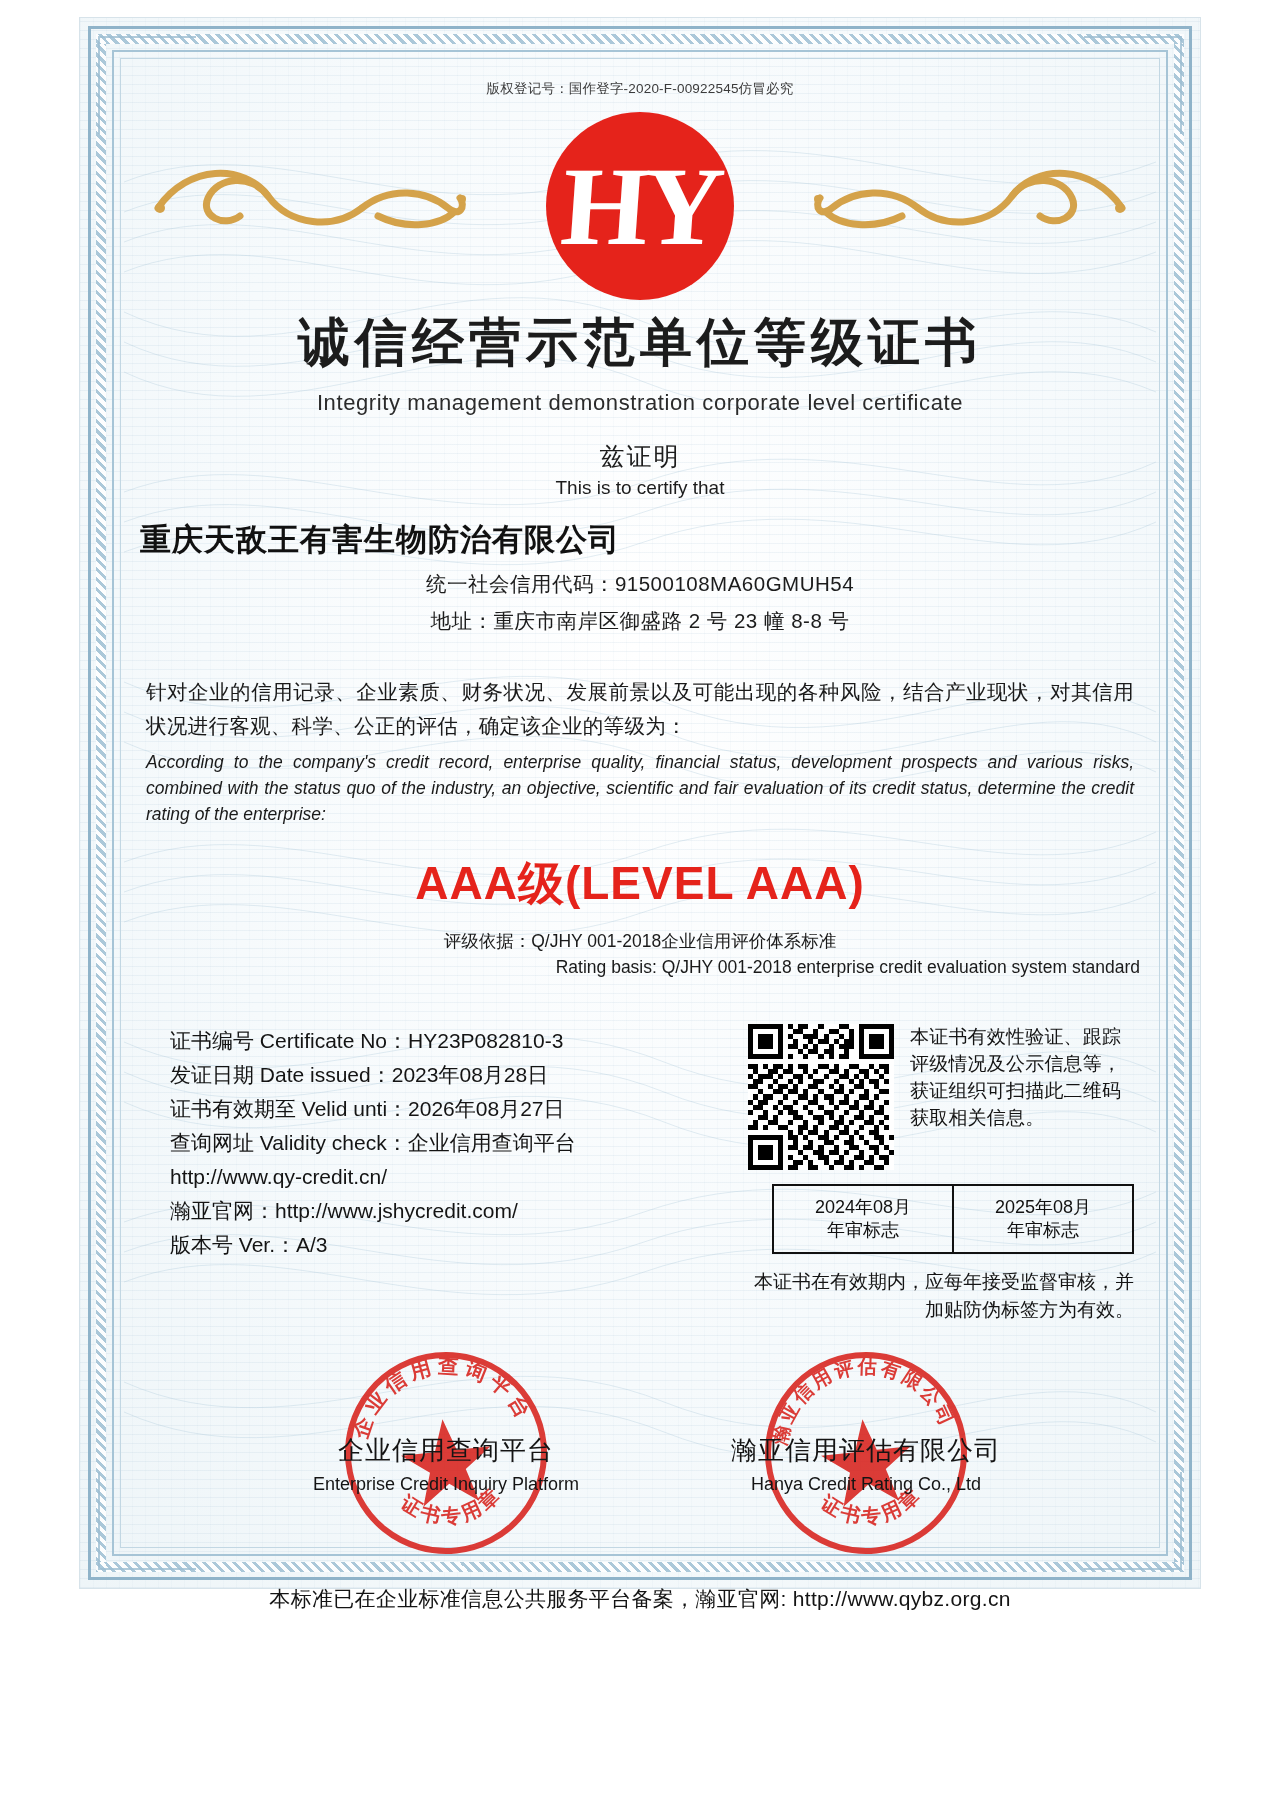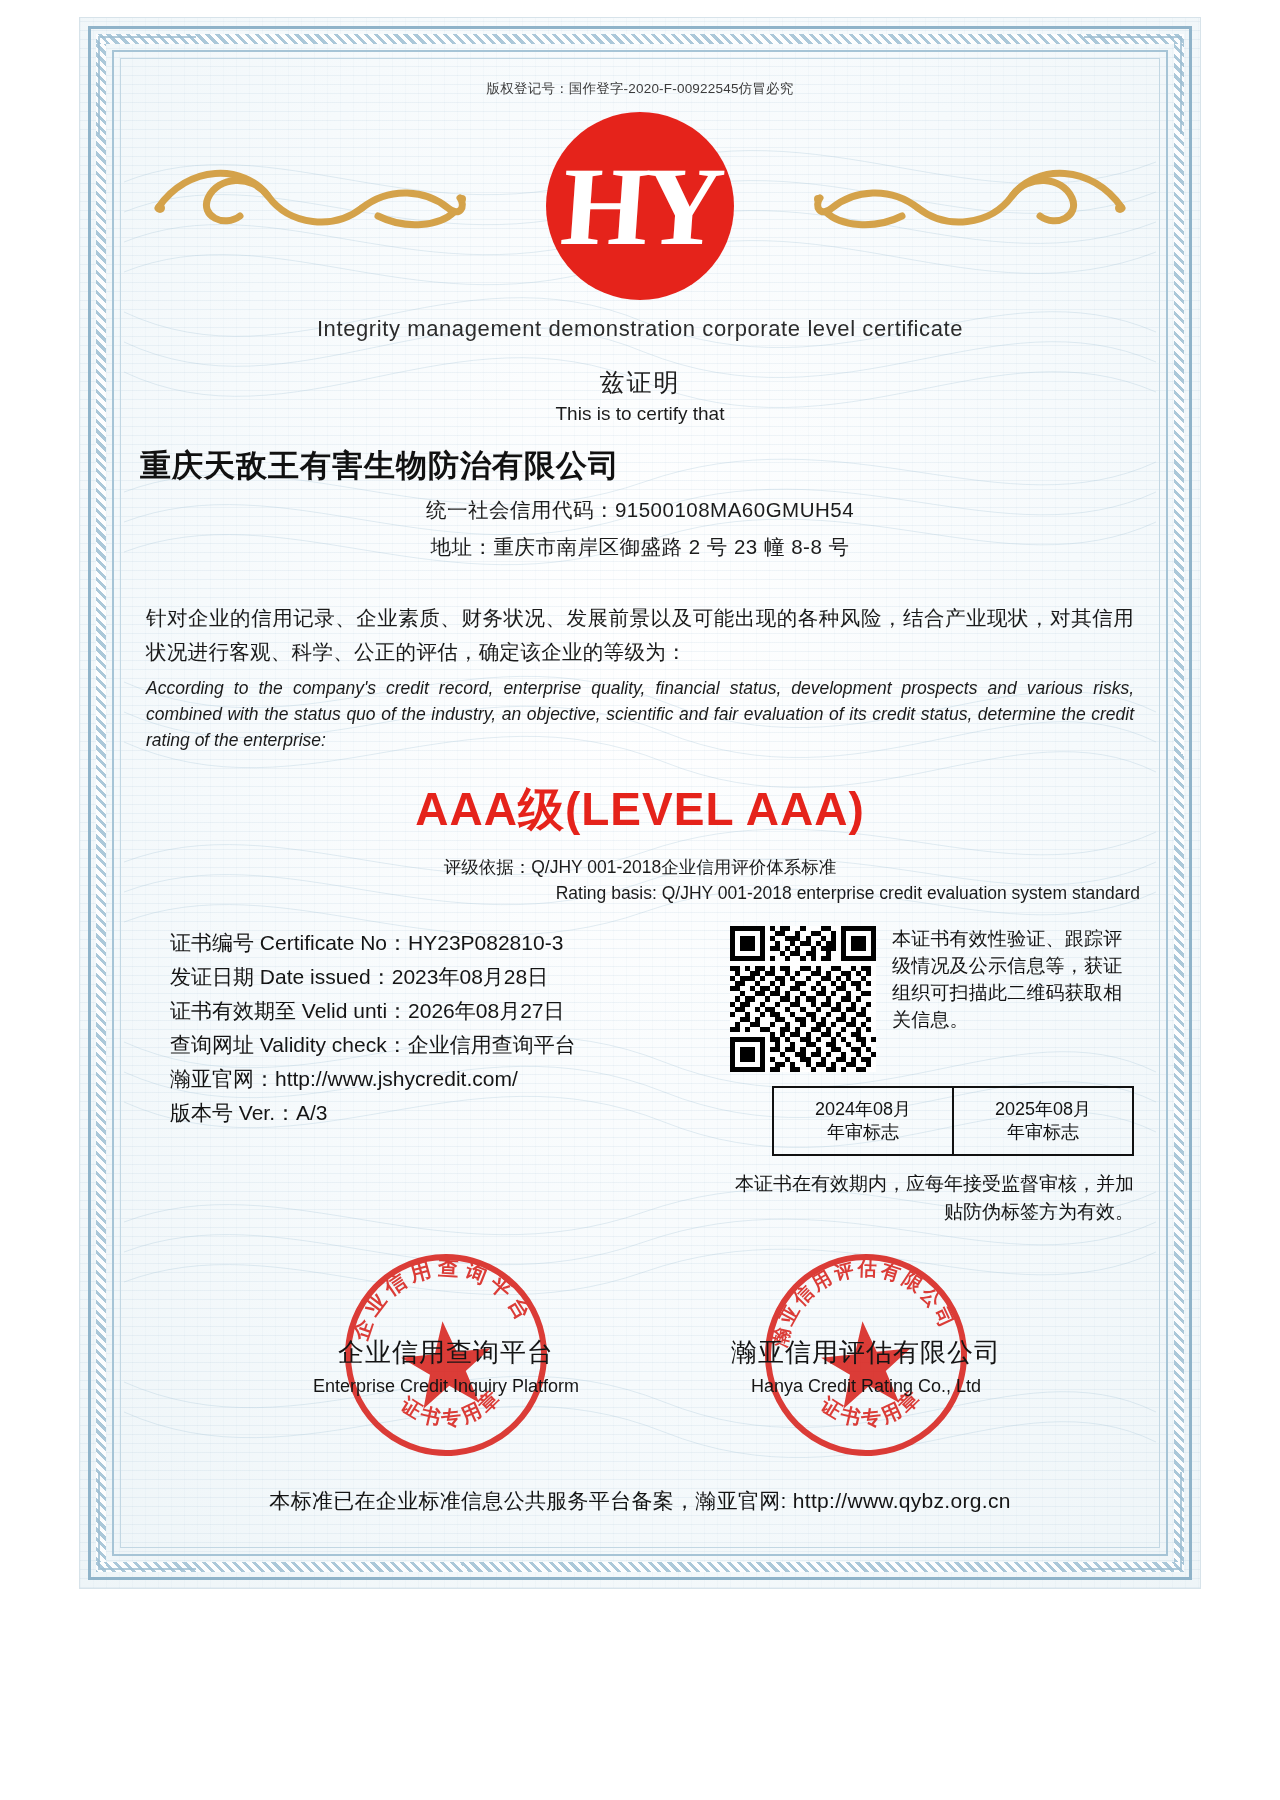--- a/index.html
+++ b/index.html
@@ -212,21 +212,22 @@
   .basis-en {
     text-align: right;
     font-size: 17.5px;
     color: #1a1a1a;
     margin-top: 4px;
   }
 
   
   .details-row {
     display: flex;
-    margin-top: 22px;
+    margin-top: 46px;
+    gap: 18px;
   }
   .details-left {
     width: 560px;
     padding-left: 30px;
   }
   .detail-line {
     font-size: 21px;
     color: #141414;
     line-height: 1.62;
     white-space: nowrap;
@@ -402,20 +403,21 @@
             <path d="M230,70 C258,84 292,80 306,66"></path>
           </g>
           <g fill="#d4a24a">
             <circle cx="12" cy="62" r="5"></circle>
             <circle cx="314" cy="53" r="4"></circle>
           </g>
         </svg>
       </div>
     </div>
 
+    <div class="title-cn">诚信经营示范单位等级证书</div>
     <div class="title-en">Integrity management demonstration corporate level certificate</div>
 
     <div class="certify-cn">兹证明</div>
     <div class="certify-en">This is to certify that</div>
 
     <div class="company">重庆天敌王有害生物防治有限公司</div>
     <div class="meta-line">统一社会信用代码：91500108MA60GMUH54</div>
     <div class="meta-line">地址：重庆市南岸区御盛路 2 号 23 幢 8-8 号</div>
 
     <div class="para">
@@ -426,20 +428,21 @@
     <div class="level">AAA级(LEVEL AAA)</div>
     <div class="basis-cn">评级依据：Q/JHY 001-2018企业信用评价体系标准</div>
     <div class="basis-en">Rating basis: Q/JHY 001-2018 enterprise credit evaluation system standard</div>
 
     <div class="details-row">
       <div class="details-left">
         <div class="detail-line">证书编号 Certificate No：HY23P082810-3</div>
         <div class="detail-line">发证日期 Date issued：2023年08月28日</div>
         <div class="detail-line">证书有效期至 Velid unti：2026年08月27日</div>
         <div class="detail-line">查询网址 Validity check：企业信用查询平台</div>
+        <div class="detail-line">http://www.qy-credit.cn/</div>
         <div class="detail-line">瀚亚官网：http://www.jshycredit.com/</div>
         <div class="detail-line">版本号 Ver.：A/3</div>
       </div>
 
       <div class="details-right">
         <div class="qr-row">
           <div class="qr">
             <svg width="146" height="146" viewBox="0 0 29 29" shape-rendering="crispEdges">
               <rect width="29" height="29" fill="#ffffff"></rect>
               <g fill="#000000">

